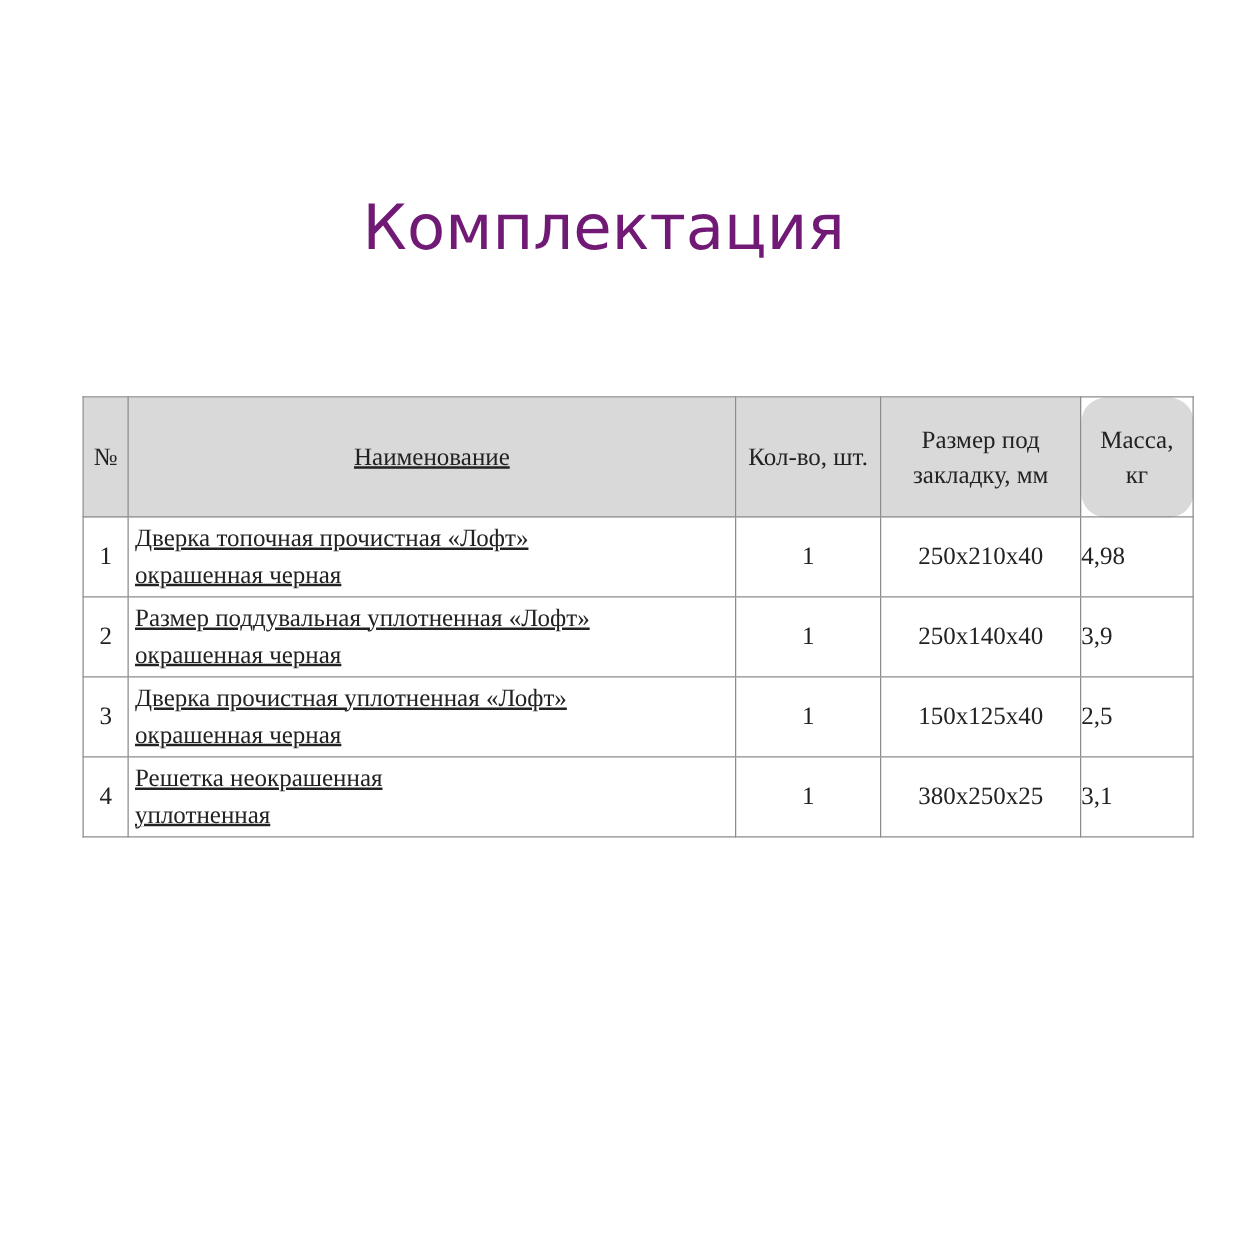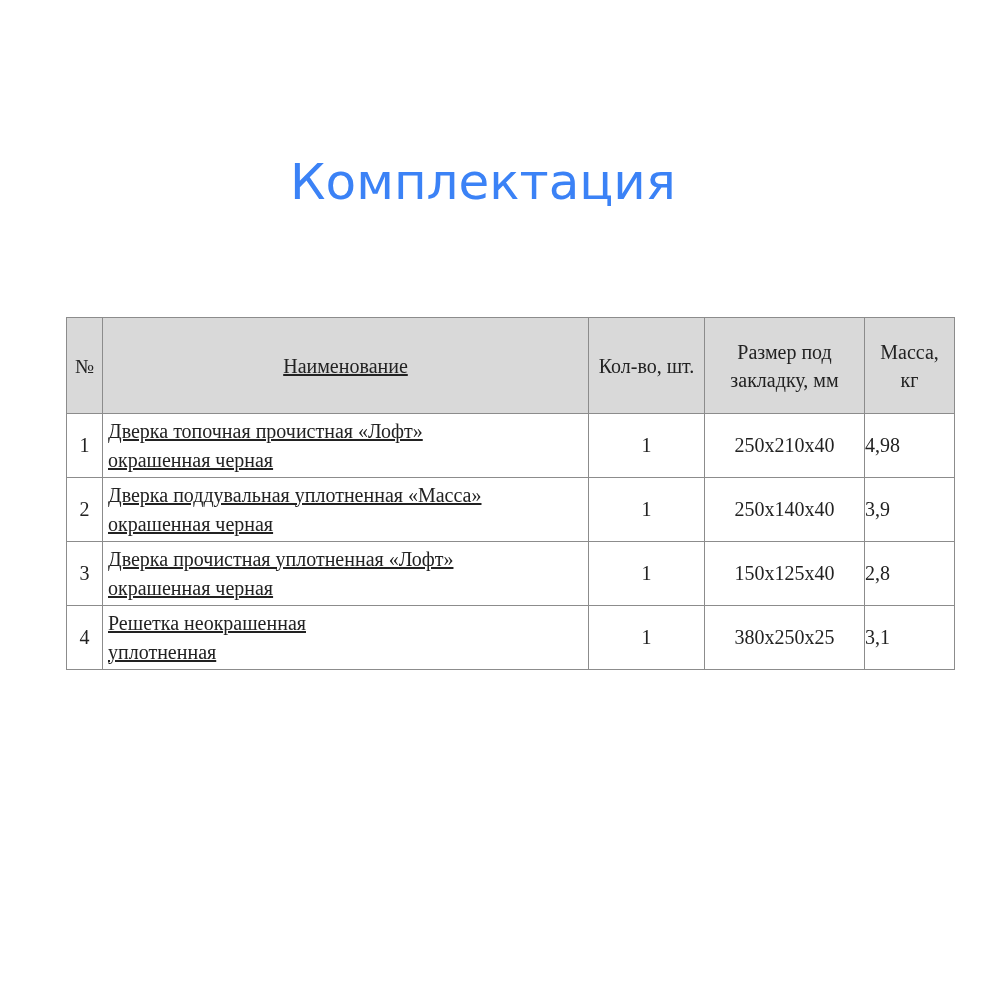--- a/index.html
+++ b/index.html
@@ -14,21 +14,21 @@
       overflow: hidden;
     }
     .slide-title {
       position: absolute;
       left: 0;
       width: 966px;
       top: 142px;
       text-align: center;
       font-family: "DejaVu Sans", sans-serif;
       font-size: 50px;
-      color: #3b82f6;
+      color: #701a75;
       line-height: 80px;
       letter-spacing: 0px;
     }
     table.spec {
       position: absolute;
       left: 66px;
       top: 317px;
       border-collapse: collapse;
       font-family: "Liberation Serif", serif;
       color: #222222;
@@ -66,53 +66,53 @@
 
 <div class="slide-title">Комплектация</div>
 
 <table class="spec">
   <thead>
     <tr>
       <th class="c-num">№</th>
       <th class="c-name">Наименование</th>
       <th class="c-qty" style="padding:0 8px;">Кол-во, шт.</th>
       <th class="c-size" style="padding:0 10px;">Размер под закладку, мм</th>
-      <th class="c-mass" style="padding:0 4px;">Масса, кг</th>
+      <th class="c-mass" style="padding:0 4px;border-radius:20px;">Масса, кг</th>
     </tr>
   </thead>
   <tbody>
     <tr>
       <td class="c-num">1</td>
       <td class="c-name">
         <span>Дверка топочная прочистная «Лофт»</span>
         <span>окрашенная черная</span>
       </td>
       <td class="c-qty">1</td>
       <td class="c-size">250x210x40</td>
       <td class="c-mass">4,98</td>
     </tr>
     <tr>
       <td class="c-num">2</td>
       <td class="c-name">
-        <span>Дверка поддувальная уплотненная «Масса»</span>
+        <span>Размер поддувальная уплотненная «Лофт»</span>
         <span>окрашенная черная</span>
       </td>
       <td class="c-qty">1</td>
       <td class="c-size">250x140x40</td>
       <td class="c-mass">3,9</td>
     </tr>
     <tr>
       <td class="c-num">3</td>
       <td class="c-name">
         <span>Дверка прочистная уплотненная «Лофт»</span>
         <span>окрашенная черная</span>
       </td>
       <td class="c-qty">1</td>
       <td class="c-size">150x125x40</td>
-      <td class="c-mass">2,8</td>
+      <td class="c-mass">2,5</td>
     </tr>
     <tr>
       <td class="c-num">4</td>
       <td class="c-name">
         <span>Решетка неокрашенная</span>
         <span>уплотненная</span>
       </td>
       <td class="c-qty">1</td>
       <td class="c-size">380x250x25</td>
       <td class="c-mass">3,1</td>

